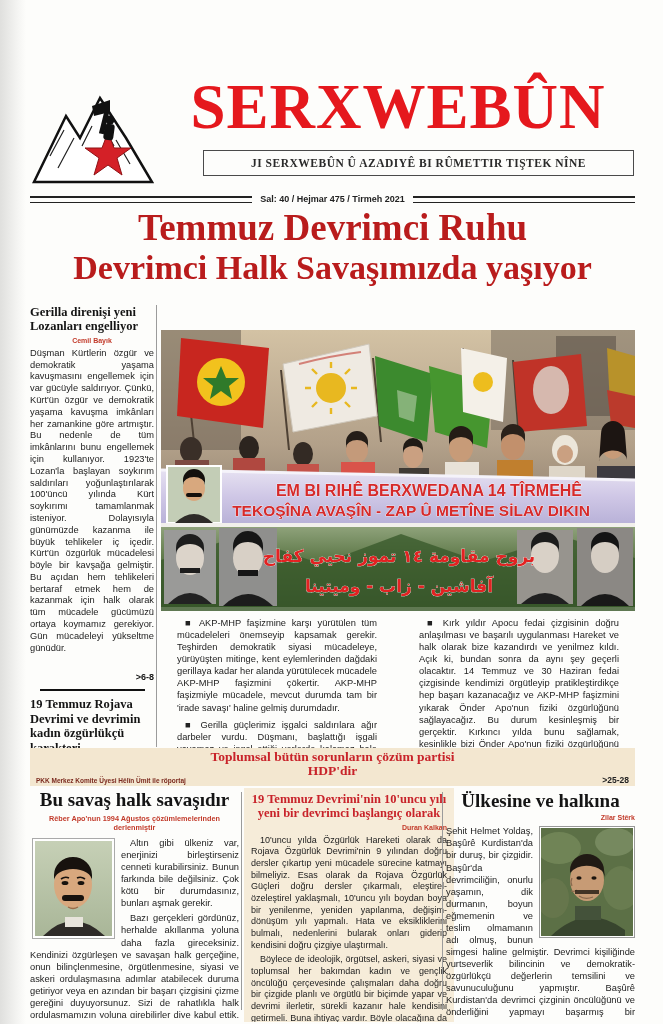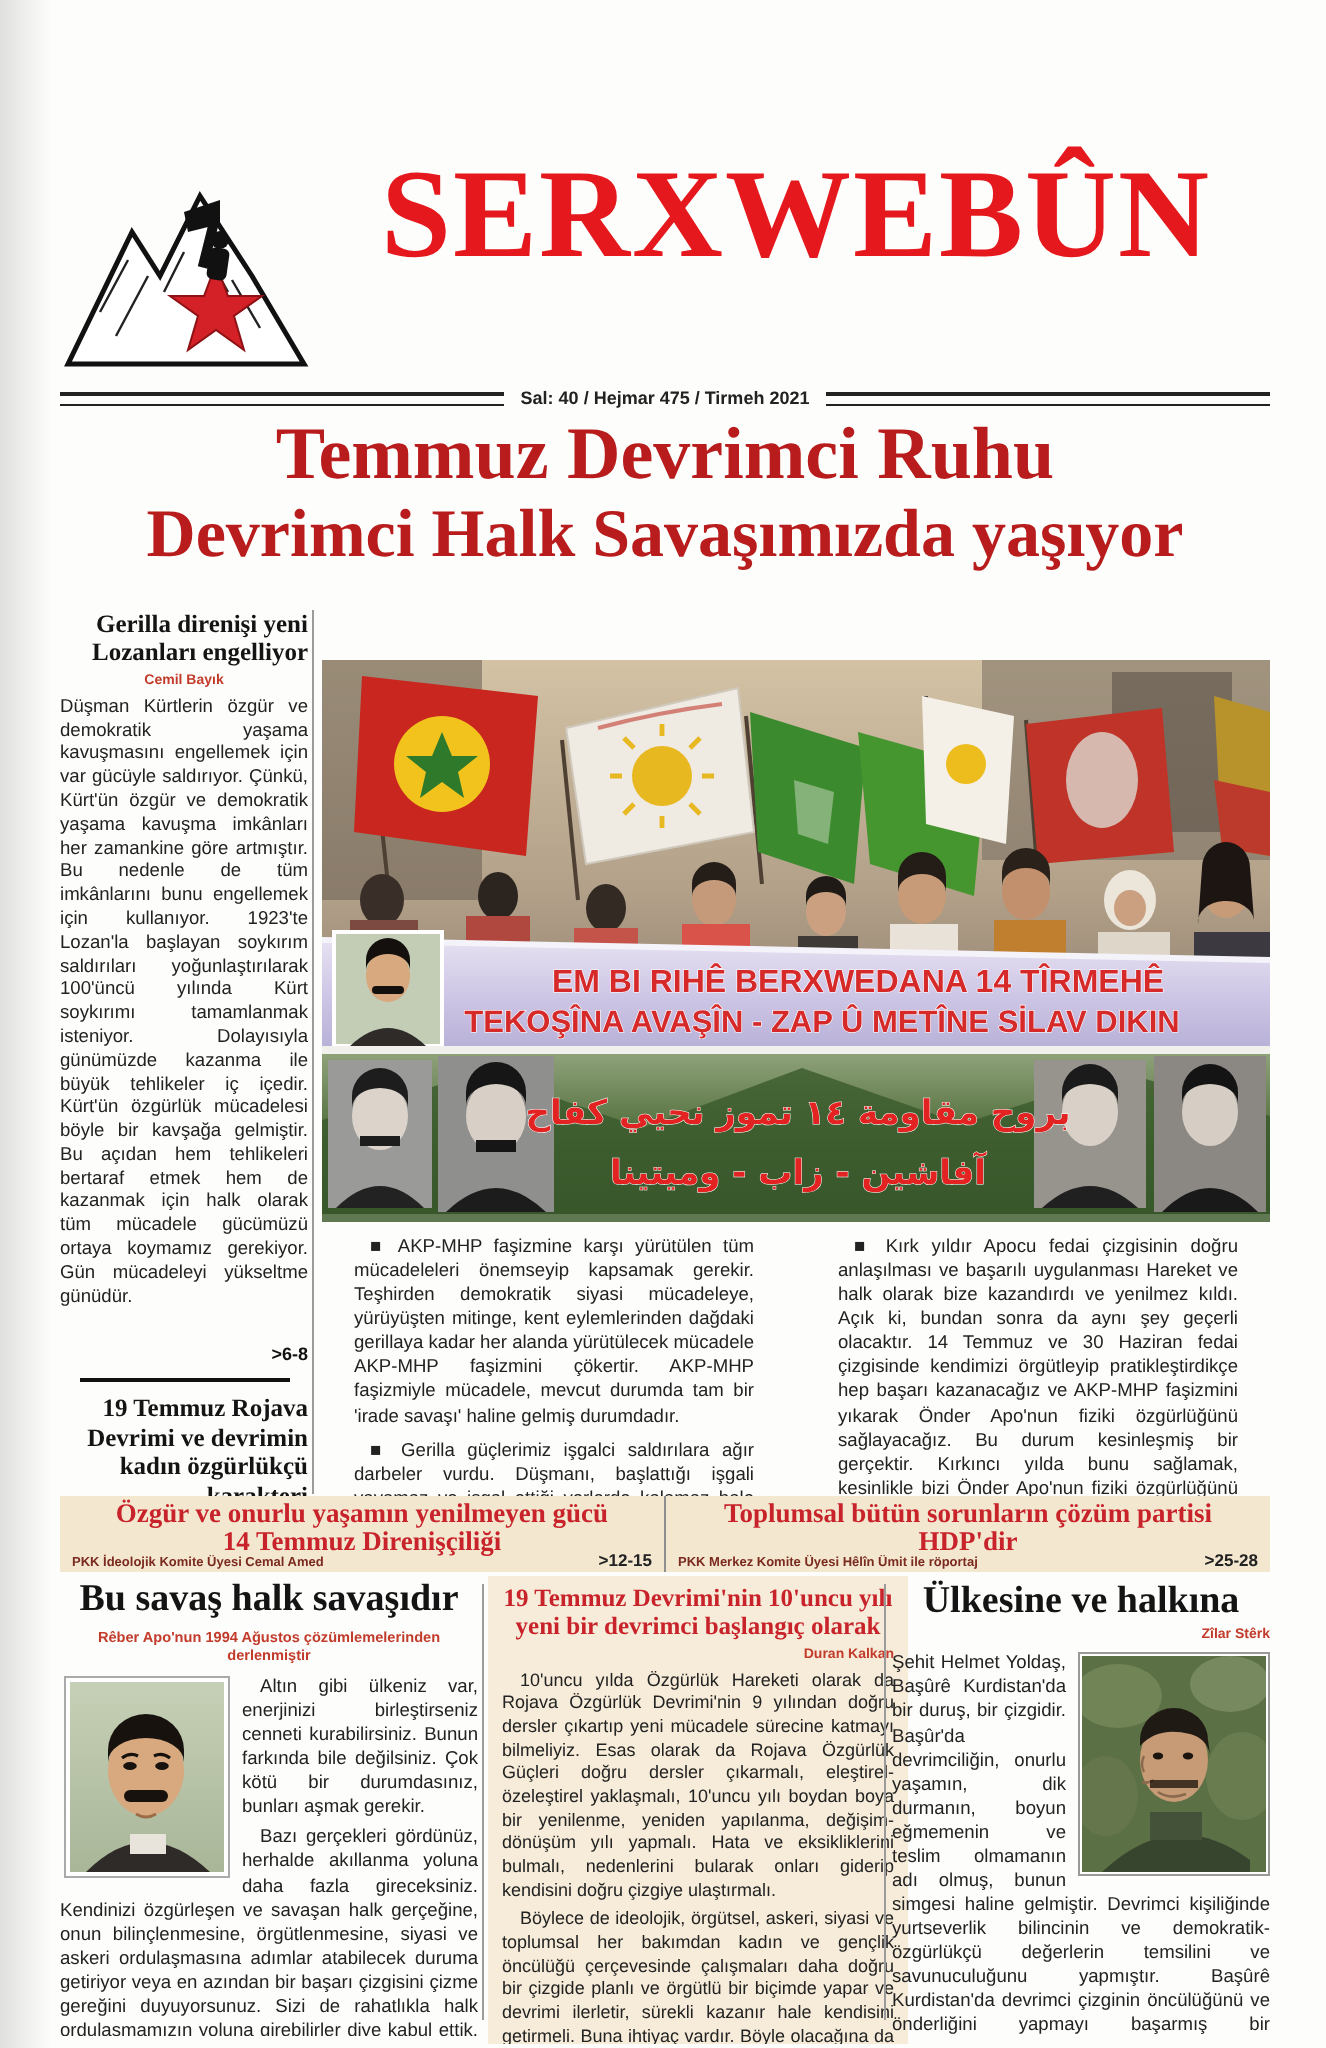--- a/index.html
+++ b/index.html
@@ -17,21 +17,21 @@
   .issue-rule{left:30px;top:194px;width:605px;display:flex;align-items:center;}
   .rule-line{flex:1;height:4px;border-top:2px solid #222;border-bottom:1px solid #222;}
   .issue-text{padding:0 8px;font-size:9px;font-weight:bold;color:#222;white-space:nowrap;}
   
   .headline{left:30px;top:208px;width:605px;text-align:center;color:#b91c1c;font-weight:bold;line-height:1.1;}
   .headline .l1{font-size:37px;}
   .headline .l2{font-size:34px;}
   
   .col-left{left:30px;top:305px;width:124px;height:452px;overflow:hidden;}
   .art-title{font-family:"Liberation Serif",serif;font-weight:bold;font-size:12.5px;line-height:1.15;
-        text-align:right;color:#141414;}
+        text-align:left;color:#141414;}
   .art-author{font-size:7px;font-weight:bold;color:#c23b2b;text-align:center;margin:3px 0 4px;}
   .art-body{font-size:9.3px;line-height:1.27;text-align:justify;color:#222;}
   .art-body .ind{text-indent:9px;display:block;}
   .page-ref{font-size:9px;font-weight:bold;color:#111;text-align:right;margin-top:18px;}
   .art-divider{border-top:2px solid #111;width:105px;margin:7px auto 6px;}
   .vdiv{width:1px;background:#9b9b9b;}
   
   .photo-block{left:161px;top:330px;width:474px;height:281px;}
   
   .bullets{left:161px;top:617px;width:474px;height:132px;display:flex;gap:10px;overflow:hidden;}
@@ -76,20 +76,21 @@
       <polygon points="4,96 36,30 50,52 70,12 96,52 122,96" fill="#ffffff" stroke="#111" stroke-width="2.5"></polygon>
       <path d="M20,70 L34,44 M28,82 L44,52 M52,60 L62,40 M84,60 L74,42 M100,78 L86,54" stroke="#222" stroke-width="1.2" fill="none"></path>
       <polygon points="78,46 84,62 101,62 87,72 92,89 78,79 64,89 69,72 55,62 72,62" fill="#d42027" stroke="#8e1215" stroke-width="1"></polygon>
       <rect x="72" y="22" width="5" height="26" fill="#111" transform="rotate(14 74 35)"></rect>
       <polygon points="62,20 80,14 80,26 64,30" fill="#111"></polygon>
       <circle cx="80" cy="34" r="4.5" fill="#111"></circle>
       <rect x="74" y="38" width="10" height="16" rx="3" fill="#111" transform="rotate(8 79 46)"></rect>
     </svg>
   </div>
   <div class="abs serif mast-title">SERXWEBÛN</div>
+  <div class="abs serif subtitle-box">JI SERXWEBÛN Û AZADIYÊ BI RÛMETTIR TIŞTEK NÎNE</div>
   <div class="abs issue-rule">
     <div class="rule-line"></div>
     <div class="issue-text">Sal: 40 / Hejmar 475 / Tirmeh 2021</div>
     <div class="rule-line"></div>
   </div>
 
   <div class="abs serif headline">
     <div class="l1">Temmuz Devrimci Ruhu</div>
     <div class="l2">Devrimci Halk Savaşımızda yaşıyor</div>
   </div>
@@ -229,28 +230,20 @@
       <p>■  Gerilla güçlerimiz işgalci saldırılara ağır darbeler vurdu. Düşmanı, başlattığı işgali yayamaz ve işgal ettiği yerlerde kalamaz hale getirdi. Bu savaşı diğer alanlarla birleştirerek, savaşı tüm Bakurê Kurdistan'a ve Türkiye metropollerine yaydı. Burada bir kez daha, 14 Temmuz ve 30 Haziran fedai çizgisinde kahramanca savaşan gerilla güçlerimizin başarılarını kutluyoruz!</p>
     </div>
     <div class="bcol">
       <p>■  Kırk yıldır Apocu fedai çizgisinin doğru anlaşılması ve başarılı uygulanması Hareket ve halk olarak bize kazandırdı ve yenilmez kıldı. Açık ki, bundan sonra da aynı şey geçerli olacaktır. 14 Temmuz ve 30 Haziran fedai çizgisinde kendimizi örgütleyip pratikleştirdikçe hep başarı kazanacağız ve AKP-MHP faşizmini yıkarak Önder Apo'nun fiziki özgürlüğünü sağlayacağız. Bu durum kesinleşmiş bir gerçektir. Kırkıncı yılda bunu sağlamak, kesinlikle bizi Önder Apo'nun fiziki özgürlüğünü hedefleyen 'Dem Dema Azadiyê' Hamlesinin zaferine götürecektir. Parti ve halk olarak hedefimiz budur ve bu hedefe ulaşmak da boynumuzun borcudur.</p>
 
     </div>
   </div>
 
   <div class="abs promo-band">
     <div class="promo-box">
-      <div class="promo-title">Özgür ve onurlu yaşamın yenilmeyen gücü</div>
-      <div class="promo-title">14 Temmuz Direnişçiliği</div>
-      <div class="promo-footer">
-        <span class="promo-credit">PKK İdeolojik Komite Üyesi Cemal Amed</span>
-        <span class="promo-ref">&gt;12-15</span>
-      </div>
-    </div>
-    <div class="promo-box">
       <div class="promo-title">Toplumsal bütün sorunların çözüm partisi</div>
       <div class="promo-title">HDP'dir</div>
       <div class="promo-footer">
         <span class="promo-credit">PKK Merkez Komite Üyesi Hêlîn Ümit ile röportaj</span>
         <span class="promo-ref">&gt;25-28</span>
       </div>
     </div>
   </div>
 
   <div class="abs bot-left">

